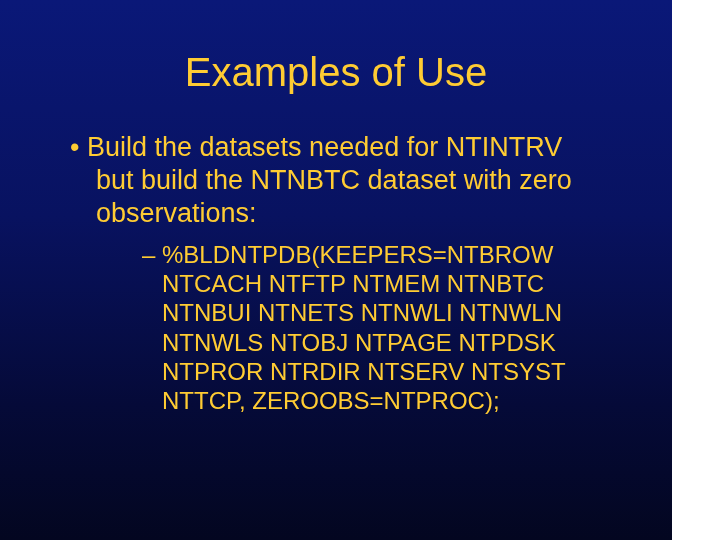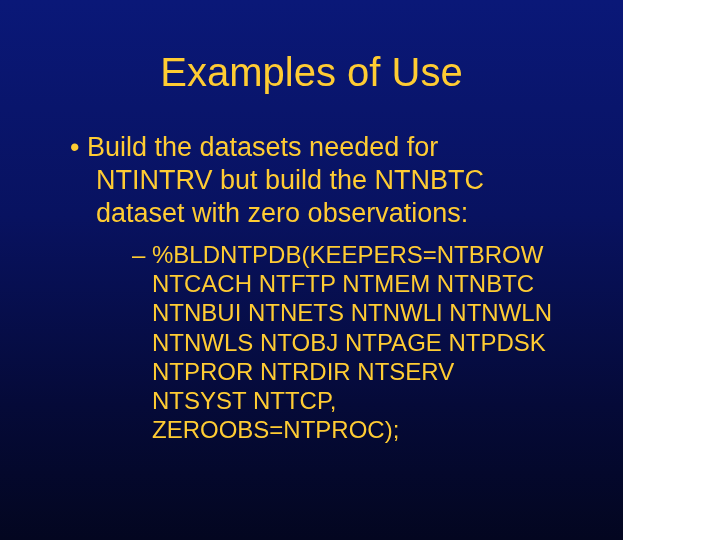--- a/index.html
+++ b/index.html
@@ -4,21 +4,21 @@
 <style>
   html, body {
     margin: 0;
     padding: 0;
     width: 720px;
     height: 540px;
     overflow: hidden;
     font-family: Arial, Helvetica, sans-serif;
   }
   .slide {
-    width: 623px;
+    width: 672px;
     height: 540px;
     background: linear-gradient(to bottom, #0a1878 0%, #081260 40%, #050a38 75%, #030620 100%);
     box-sizing: border-box;
     padding: 50px 70px 40px 70px;
   }
   .title {
     color: #ffcc33;
     font-size: 40px;
     text-align: center;
     margin: 0 0 36px 0;
@@ -29,21 +29,21 @@
     font-size: 27px;
     line-height: 1.22;
     margin: 0 0 10px 0;
     padding-left: 26px;
     text-indent: -26px;
   }
   .bullet-sub {
     color: #ffcc33;
     font-size: 24px;
     line-height: 1.22;
-    margin: 0;
+    margin: 10px;
     padding-left: 82px;
     text-indent: -20px;
   }
   .dot::before {
     content: "• ";
   }
   .dash::before {
     content: "– ";
   }
 </style>

